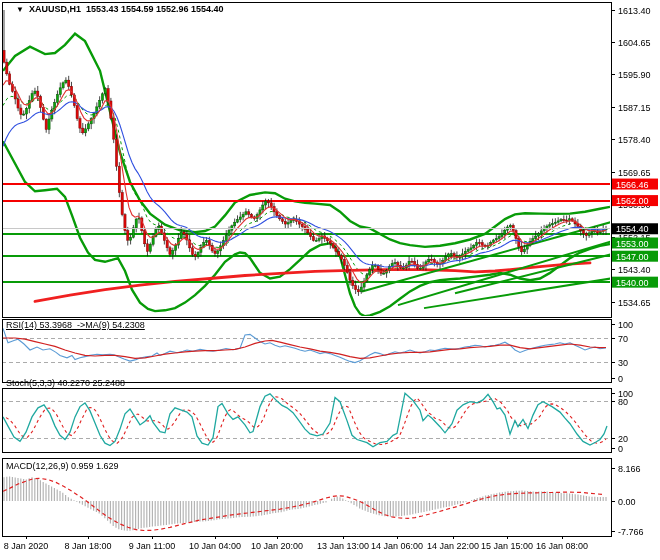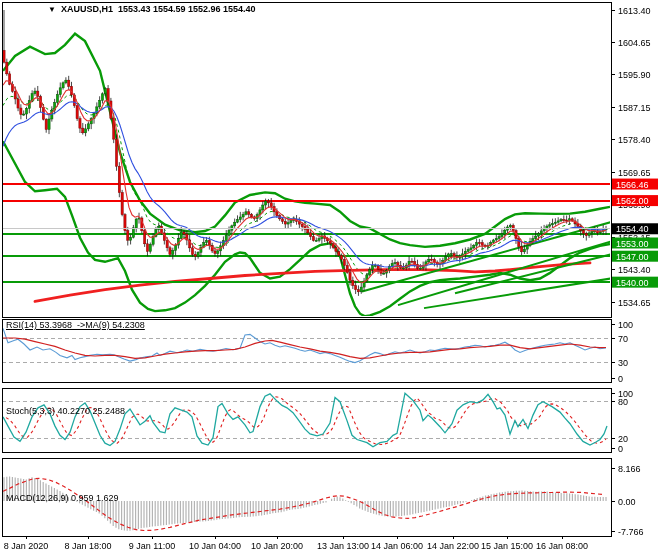--- a/index.html
+++ b/index.html
@@ -788,17 +788,17 @@
         <line x1="397" y1="536" x2="397" y2="539" stroke="#000" stroke-width="1" shape-rendering="crispEdges"></line>
         <text x="397" y="549" font-size="9px" font-family="&quot;Liberation Sans&quot;,sans-serif" text-anchor="middle" fill="#000000">14 Jan 06:00</text>
         <line x1="453" y1="536" x2="453" y2="539" stroke="#000" stroke-width="1" shape-rendering="crispEdges"></line>
         <text x="453" y="549" font-size="9px" font-family="&quot;Liberation Sans&quot;,sans-serif" text-anchor="middle" fill="#000000">14 Jan 22:00</text>
         <line x1="507" y1="536" x2="507" y2="539" stroke="#000" stroke-width="1" shape-rendering="crispEdges"></line>
         <text x="507" y="549" font-size="9px" font-family="&quot;Liberation Sans&quot;,sans-serif" text-anchor="middle" fill="#000000">15 Jan 15:00</text>
         <line x1="562" y1="536" x2="562" y2="539" stroke="#000" stroke-width="1" shape-rendering="crispEdges"></line>
         <text x="562" y="549" font-size="9px" font-family="&quot;Liberation Sans&quot;,sans-serif" text-anchor="middle" fill="#000000">16 Jan 08:00</text>
       </g>
     </svg>
-  <div class="ovl title" style="left:16px;top:4px;margin-left:32px;"><span class="marker">▼</span>  <span>XAUUSD,H1  1553.43 1554.59 1552.96 1554.40</span></div>
+  <div class="ovl title" style="left:16px;top:4px;"><span class="marker">▼</span>  <span>XAUUSD,H1  1553.43 1554.59 1552.96 1554.40</span></div>
   <div class="ovl" style="left:6px;top:320px;text-decoration:underline;">RSI(14) 53.3968  -&gt;MA(9) 54.2308</div>
-  <div class="ovl" style="left:6px;top:406px;">Stoch(5,3,3) 40.2270 25.2488</div>
-  <div class="ovl" style="left:6px;top:461px;margin-top:32px;">MACD(12,26,9) 0.959 1.629</div>
+  <div class="ovl" style="left:6px;top:378px;">Stoch(5,3,3) 40.2270 25.2488</div>
+  <div class="ovl" style="left:6px;top:461px;">MACD(12,26,9) 0.959 1.629</div>
 </div>
 
 </body></html>

